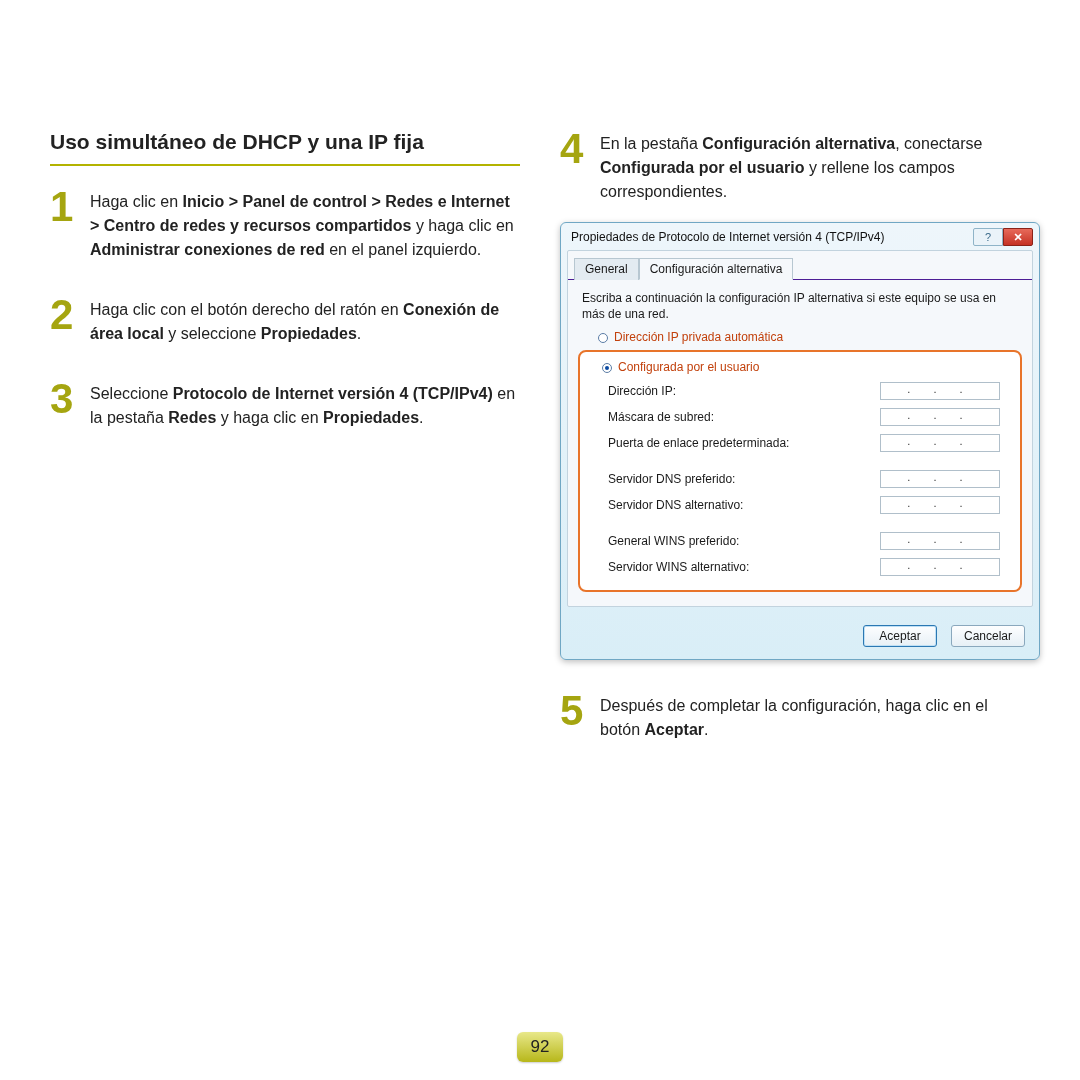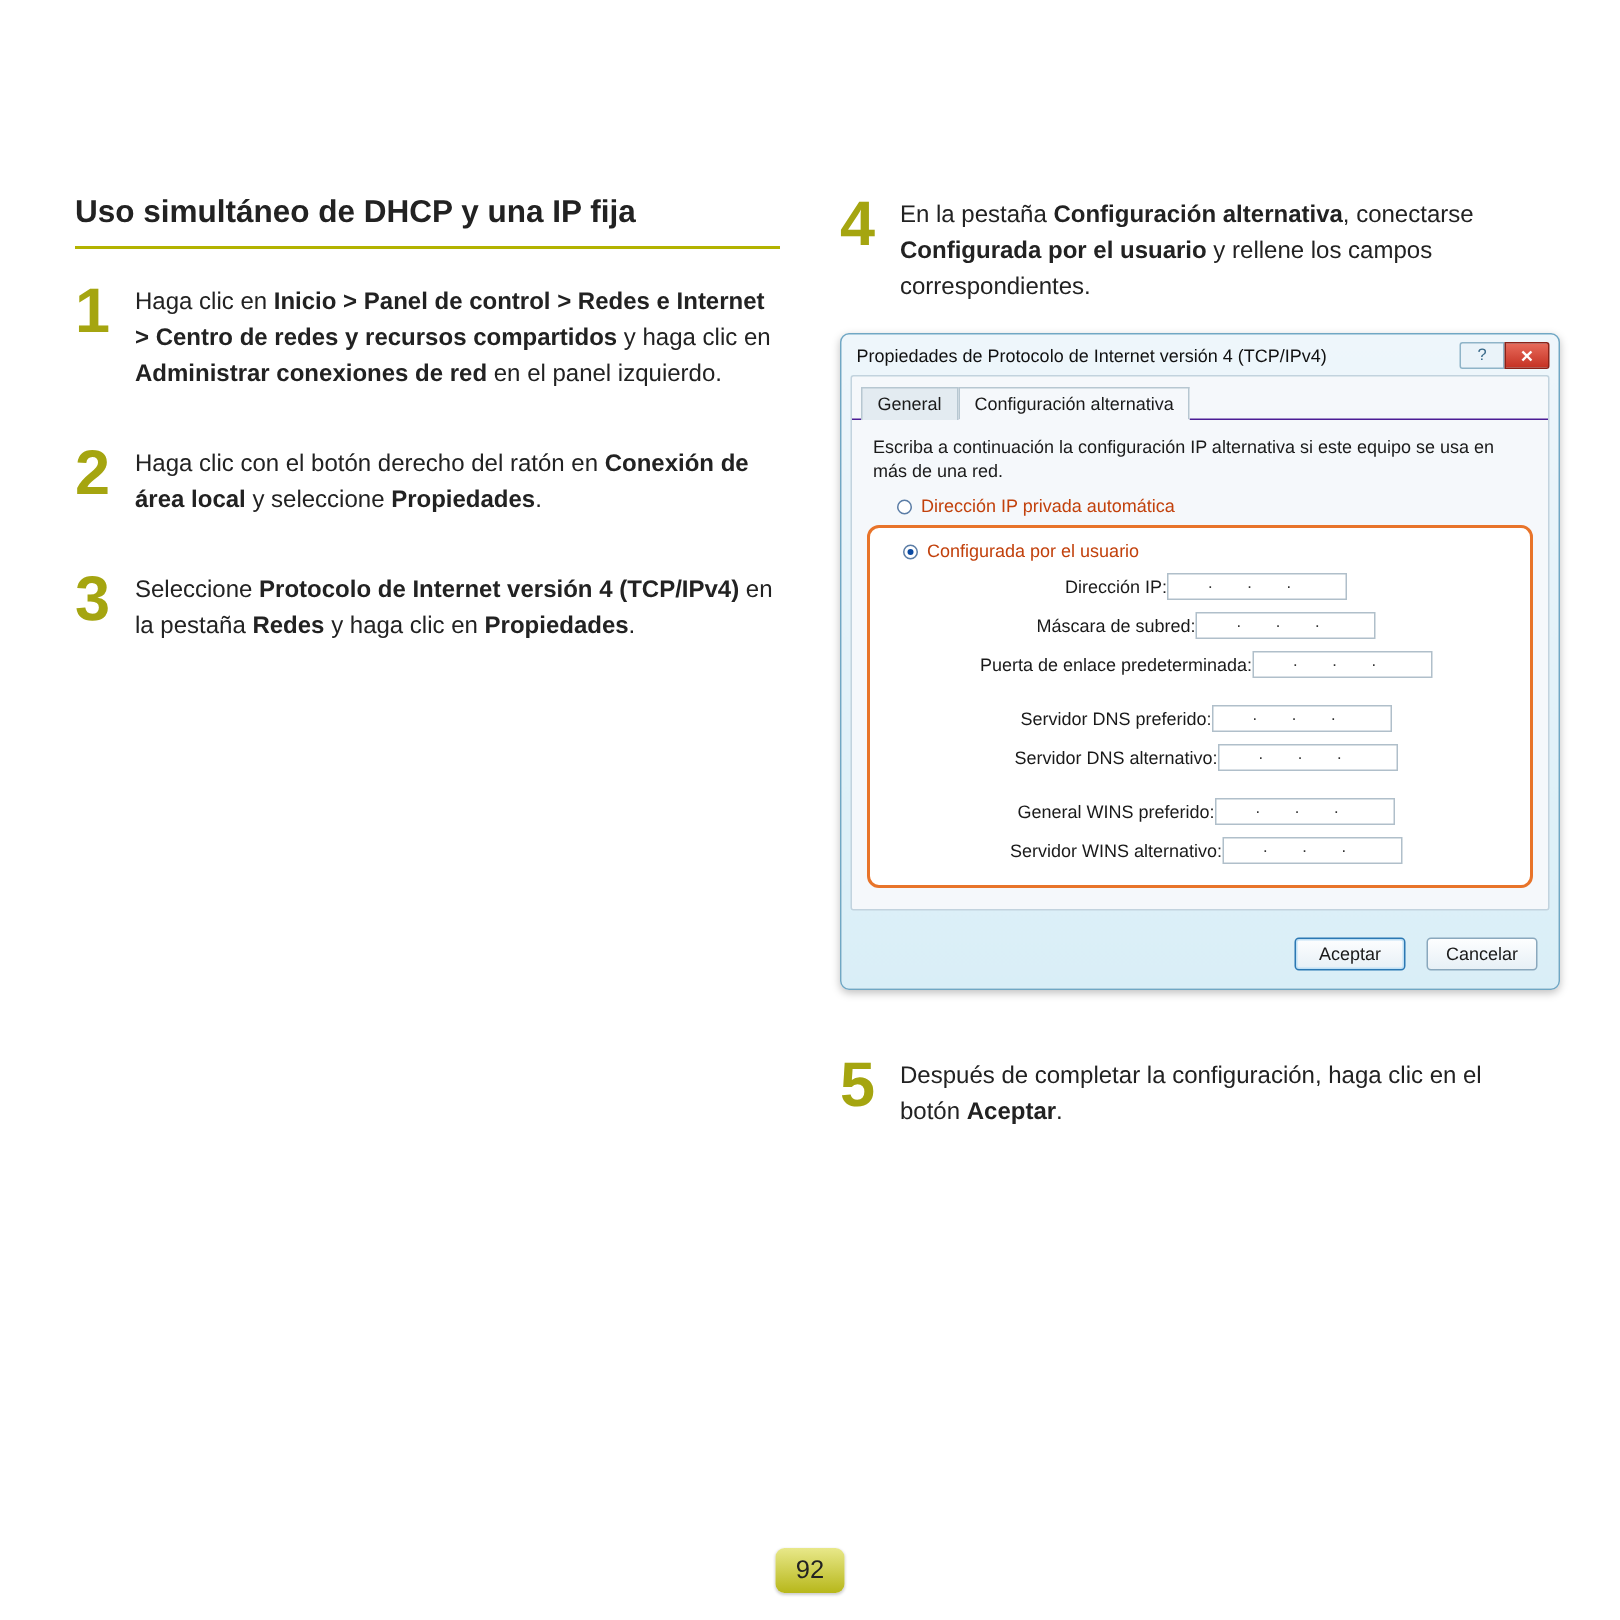--- a/index.html
+++ b/index.html
@@ -48,21 +48,21 @@
     line-height: 0.9;
     flex-shrink: 0;
     width: 32px;
   }
   .step-text { padding-top: 2px; }
   b { font-weight: bold; }
 
   
   .dialog {
     width: 480px;
-    margin: 4px auto 44px auto;
+    margin: 4px auto 32px auto;
     background: linear-gradient(#eef6fb, #d9eef7);
     border: 1px solid #70a7c4;
     border-radius: 6px;
     box-shadow: 0 2px 6px rgba(0,0,0,.25);
     font-size: 12px;
     color: #1a1a1a;
   }
   .titlebar {
     display: flex;
     align-items: center;
@@ -129,21 +129,21 @@
     margin: 2px 10px 6px 10px;
     border:2px solid #e8742a;
     border-radius:8px;
     padding:4px 6px 10px 6px;
     background:#fff;
   }
   .highlight-box .radio-line { padding-left:16px; }
   .field-row {
     display:flex;
     align-items:center;
-    justify-content:center;
+    justify-content:space-between;
     padding:4px 14px 4px 22px;
     font-size:12px;
     color:#1a1a1a;
   }
   .ip-input {
     width:120px; height:18px;
     border:1px solid #b0bfca;
     background:#fff;
     text-align:center;
     letter-spacing:10px;

